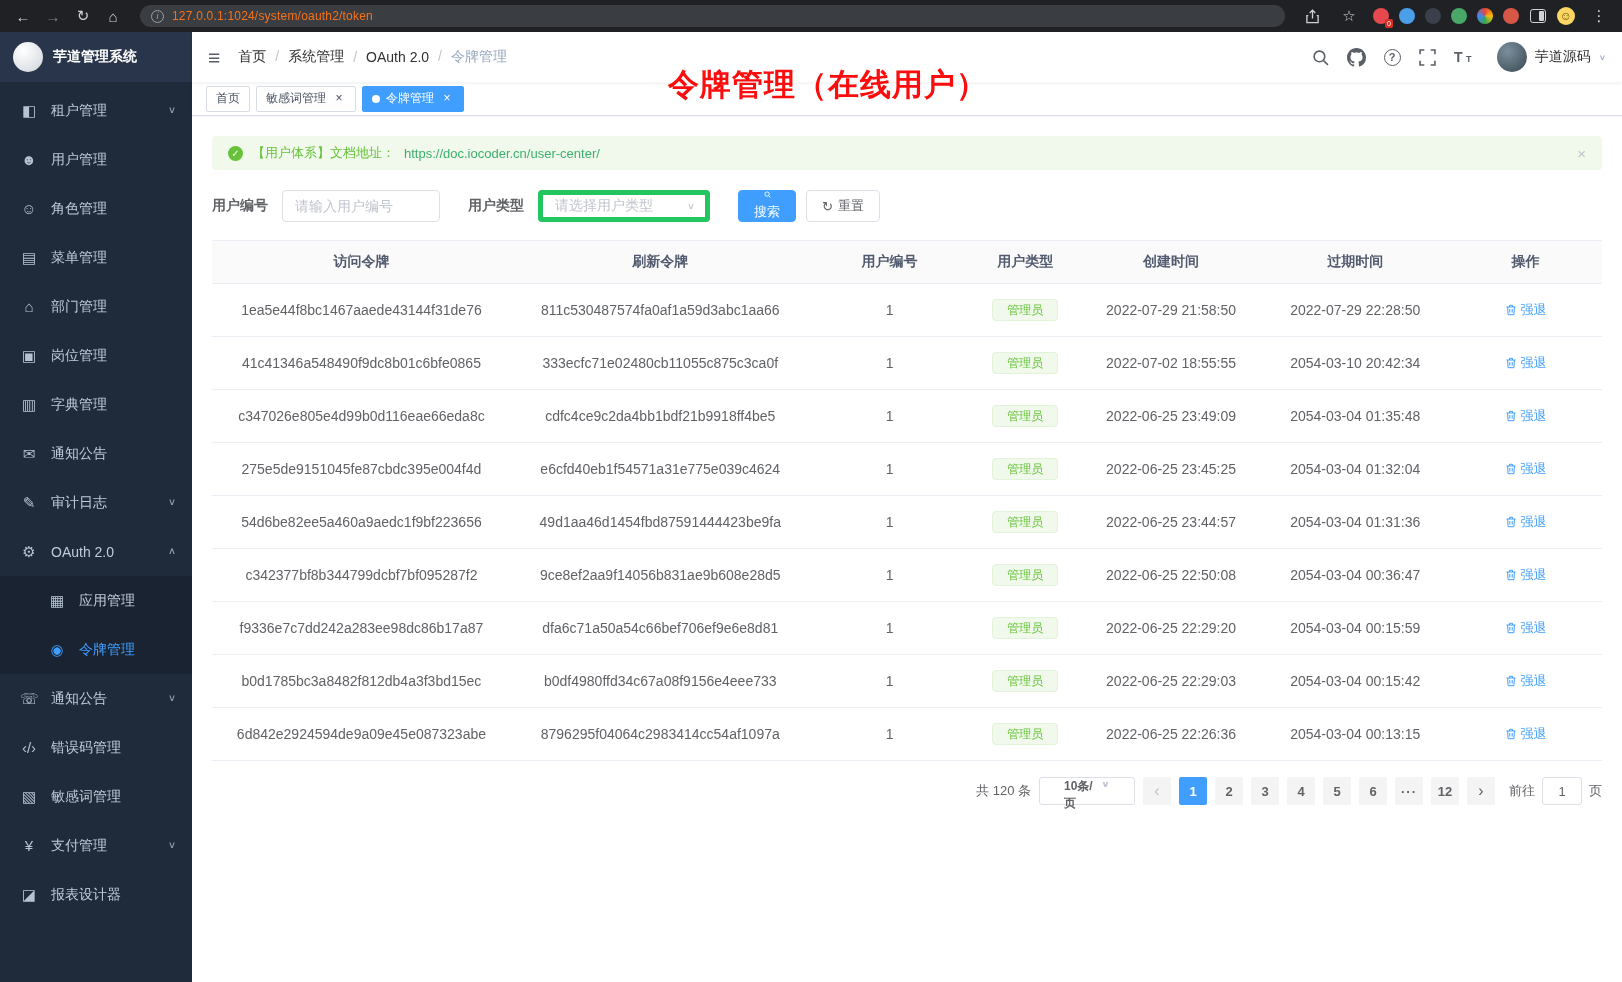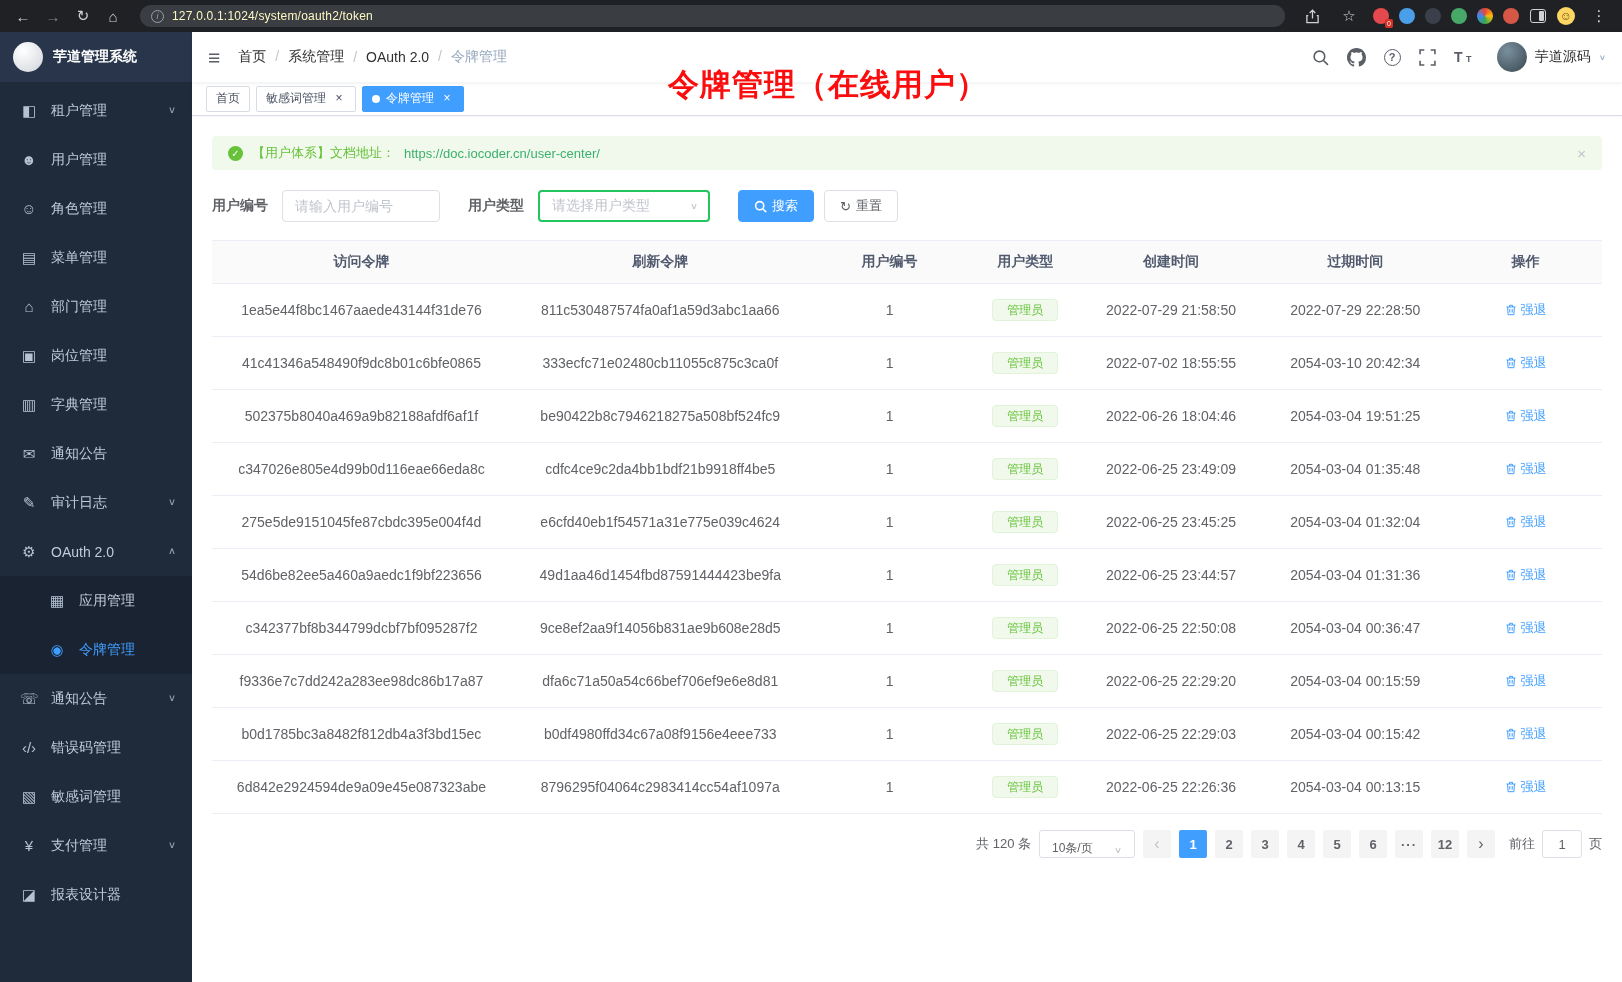--- a/index.html
+++ b/index.html
@@ -5,21 +5,21 @@
   * { margin:0; padding:0; box-sizing:border-box; }
   body { font-family:"Liberation Sans","DejaVu Sans",sans-serif; background:#fff; }
   .screen { width:1622px; height:982px; position:relative; overflow:hidden; background:#fff; font-size:14px; color:#303133; }
 
   
   .browser-bar { height:32px; background:#1f2125; display:flex; align-items:center; padding:0 10px; gap:4px; }
   .nav-icon { color:#cfd1d4; font-size:15px; width:26px; text-align:center; cursor:pointer; display:inline-flex; align-items:center; justify-content:center; }
   .nav-icon.dim { color:#7f8388; }
   .url-pill { flex:1; height:22px; background:#3a3d42; border-radius:12px; display:flex; align-items:center; gap:8px; padding:0 11px; margin:0 10px; }
   .info-circle { width:13px; height:13px; border:1px solid #9aa0a6; border-radius:50%; color:#9aa0a6; font-size:9px; line-height:11px; text-align:center; font-style:italic; flex-shrink:0; }
-  .url-text { color:#fef9c3; font-size:12px; letter-spacing:.2px;text-align:center; }
+  .url-text { color:#f97316; font-size:12px; letter-spacing:.2px;text-align:center; }
   .browser-right { display:flex; align-items:center; gap:11px; }
   .ext-group { display:flex; align-items:center; gap:10px; }
   .ext-dot { width:16px; height:16px; border-radius:50%; display:inline-block; position:relative; cursor:pointer; }
   .ext-dot.pinwheel { background:conic-gradient(#ea4335,#fbbc05,#34a853,#4285f4,#ea4335); }
   .ext-badge { position:absolute; bottom:-4px; right:-4px; background:#d93025; color:#fff; font-size:7px; padding:1px 2px; border-radius:2px; line-height:7px; }
   .panel-icon { width:16px; height:14px; border:1.5px solid #cfd1d4; border-radius:3px; position:relative; cursor:pointer; }
   .panel-icon::after { content:""; position:absolute; right:1px; top:1px; bottom:1px; width:5px; background:#cfd1d4; border-radius:1px; }
   .avatar-chip { width:18px; height:18px; border-radius:50%; background:#fdd663; color:#6b5200; font-size:12px; line-height:18px; text-align:center; cursor:pointer; }
 
   
@@ -66,33 +66,33 @@
   .alert { height:34px; background:#f0f9eb; border-radius:4px; display:flex; align-items:center; gap:9px; padding:0 16px; margin-bottom:20px; }
   .alert-check { width:15px; height:15px; border-radius:50%; background:#67c23a; color:#fff; font-size:10px; display:flex; align-items:center; justify-content:center; flex-shrink:0; }
   .alert-text { color:#67c23a; font-size:13px; }
   .alert-link { color:#3cb06f; font-size:13px; text-decoration:none; cursor:pointer; }
   .alert-close { margin-left:auto; color:#c0c4cc; font-size:15px; cursor:pointer; }
 
   .filter-row { display:flex; align-items:center; margin-bottom:18px; }
   .f-label { font-weight:700; color:#606266; font-size:14px; margin-right:14px; }
   .f-input { width:158px; height:32px; border:1px solid #dcdfe6; border-radius:4px; padding:0 12px; font-size:14px; color:#be185d; outline:none; margin-right:28px; font-family:inherit; }
   .f-input::placeholder { color:#c0c4cc; }
-  .f-select { width:172px; height:32px; border:2px solid #22c55e; border-radius:4px; padding:0 10px 0 12px; display:flex; align-items:center; justify-content:space-between; color:#c0c4cc; font-size:14px; margin-right:28px; cursor:pointer; }
+  .f-select { width:172px; height:32px; border:5px solid #22c55e; border-radius:4px; padding:0 10px 0 12px; display:flex; align-items:center; justify-content:space-between; color:#c0c4cc; font-size:14px; margin-right:28px; cursor:pointer; }
   .sel-caret { color:#c0c4cc; font-size:11px; transform:scaleY(.8); }
   .btn { height:32px; border-radius:4px; border:1px solid #dcdfe6; background:#fff; color:#606266; font-size:13px; padding:0 15px; display:inline-flex; align-items:center; gap:5px; cursor:pointer; font-family:inherit; }
-  .btn.primary { background:#409eff; border-color:#409eff; color:#fff; margin-right:10px; }
+  .btn.primary { background:#409eff; border-color:#409eff; color:#fff; margin-right:10px;flex-direction:column; }
 
   .data-table { width:100%; border-collapse:collapse; table-layout:fixed; font-size:14px; }
   .data-table th { background:#fafafa; color:#515a6e; font-weight:700; padding:12px 4px; border-top:1px solid #ebeef5; border-bottom:1px solid #ebeef5; text-align:center; }
   .data-table td { padding:15px 4px; border-bottom:1px solid #ebeef5; text-align:center; color:#606266; overflow:hidden; white-space:nowrap; }
   .tag-success { display:inline-block; background:#f0f9eb; border:1px solid #e1f3d8; color:#67c23a; font-size:12px; border-radius:4px; padding:2px 14px; line-height:16px; }
   .action-link { color:#409eff; font-size:13px; display:inline-flex; align-items:center; gap:4px; cursor:pointer; text-decoration:none; }
 
   .pagination { display:flex; align-items:center; justify-content:flex-end; gap:8px; margin-top:16px; font-size:13px; color:#606266; }
-  .size-select { width:96px; height:28px; border:1px solid #dcdfe6; border-radius:3px; display:flex; align-items:flex-end; justify-content:space-between; padding:0 12px; font-size:12px; color:#606266; cursor:pointer; background:#fff; }
+  .size-select { width:96px; height:28px; border:1px solid #dcdfe6; border-radius:3px; display:flex; align-items:flex-start; justify-content:space-between; padding:0 24px; font-size:12px; color:#606266; cursor:pointer; background:#fff;font-weight:bold; }
   .pager { display:contents; }
   .page-btn { min-width:28px; height:28px; background:#f4f4f5; border:none; border-radius:2px; color:#606266; font-size:13px; font-weight:600; cursor:pointer; font-family:inherit; padding:0 4px; }
   .page-btn.active { background:#409eff; color:#fff; }
   .page-btn.more { letter-spacing:1px; font-weight:700; }
   .page-btn.arrow { font-size:16px; font-weight:400; }
   .page-btn.disabled { color:#c0c4cc; cursor:default; }
   .goto { display:flex; align-items:center; gap:7px; margin-left:6px; }
   .goto-input { width:40px; height:28px; border:1px solid #dcdfe6; border-radius:3px; text-align:center; font-size:13px; color:#606266; outline:none; font-family:inherit; }
 
   .annotation { position:absolute; left:668px; top:64px; font-size:31px; font-weight:700; color:#fb0d0d; letter-spacing:1px; z-index:10; white-space:nowrap; }
@@ -414,38 +414,20 @@
                 <td>
                   <a class="action-link">
                     <svg width="12" height="12" viewBox="0 0 12 12">
                       <path d="M1.5 3h9M4.5 3V1.3h3V3M2.6 3l.5 7.7h5.8L9.4 3M4.8 5v3.6M7.2 5v3.6" fill="none" stroke="currentColor" stroke-width="1"></path>
                     </svg>
                     <span>强退</span>
                   </a>
                 </td>
               </tr>
 
-              <tr>
-                <td>502375b8040a469a9b82188afdf6af1f</td>
-                <td>be90422b8c7946218275a508bf524fc9</td>
-                <td>1</td>
-                <td>
-                  <span class="tag-success">管理员</span>
-                </td>
-                <td>2022-06-26 18:04:46</td>
-                <td>2054-03-04 19:51:25</td>
-                <td>
-                  <a class="action-link">
-                    <svg width="12" height="12" viewBox="0 0 12 12">
-                      <path d="M1.5 3h9M4.5 3V1.3h3V3M2.6 3l.5 7.7h5.8L9.4 3M4.8 5v3.6M7.2 5v3.6" fill="none" stroke="currentColor" stroke-width="1"></path>
-                    </svg>
-                    <span>强退</span>
-                  </a>
-                </td>
-              </tr>
 
               <tr>
                 <td>c347026e805e4d99b0d116eae66eda8c</td>
                 <td>cdfc4ce9c2da4bb1bdf21b9918ff4be5</td>
                 <td>1</td>
                 <td>
                   <span class="tag-success">管理员</span>
                 </td>
                 <td>2022-06-25 23:49:09</td>
                 <td>2054-03-04 01:35:48</td>

